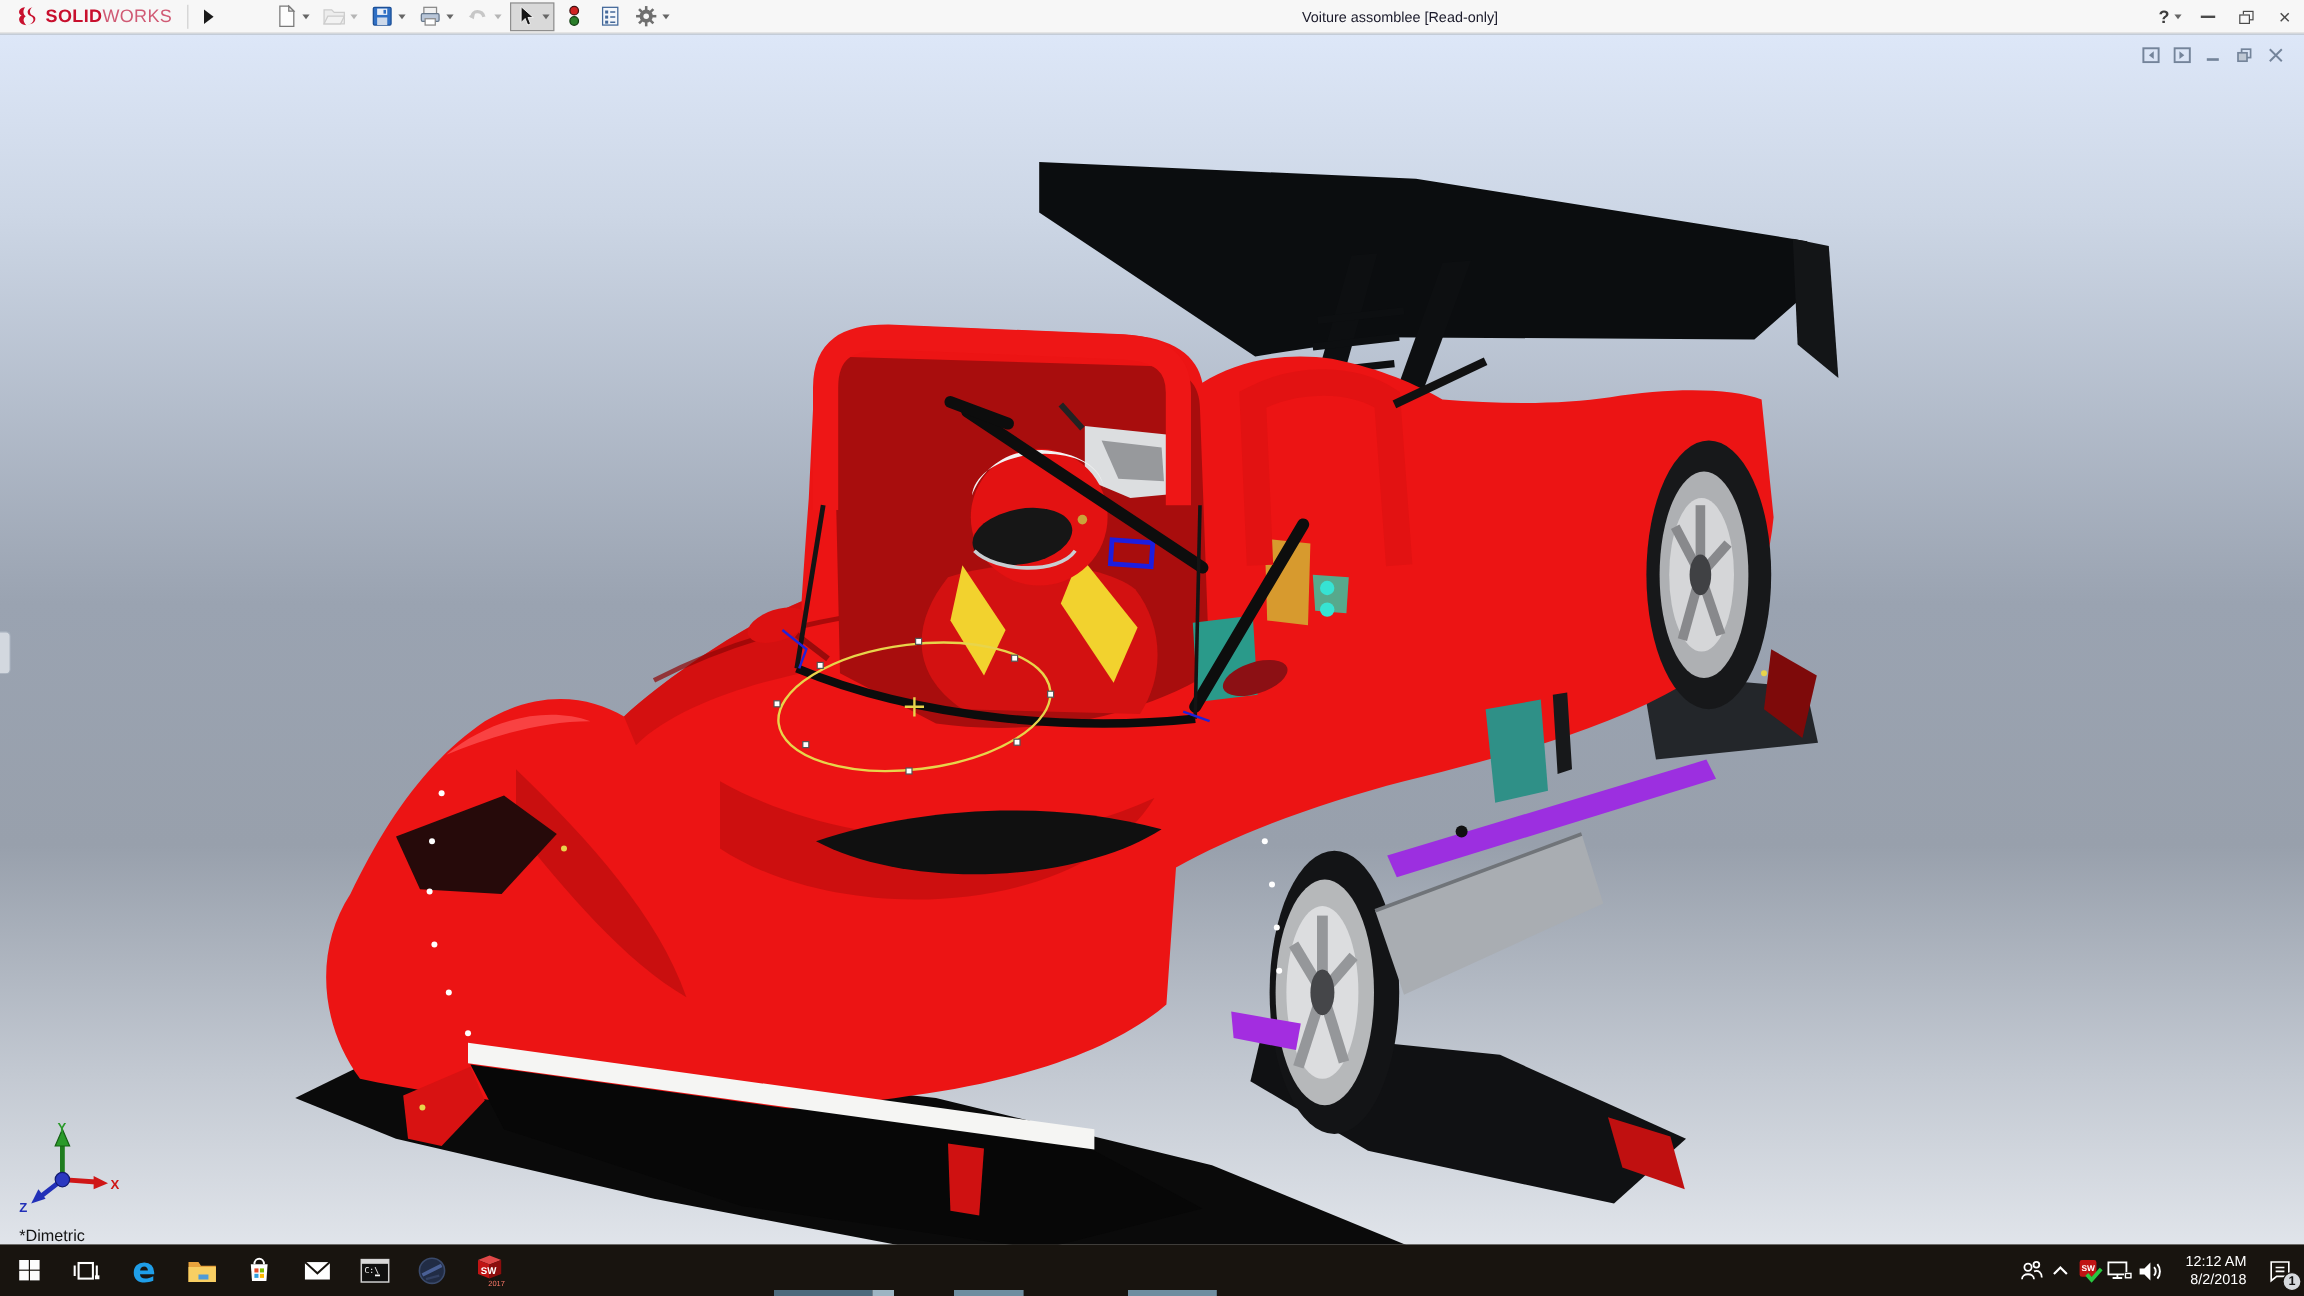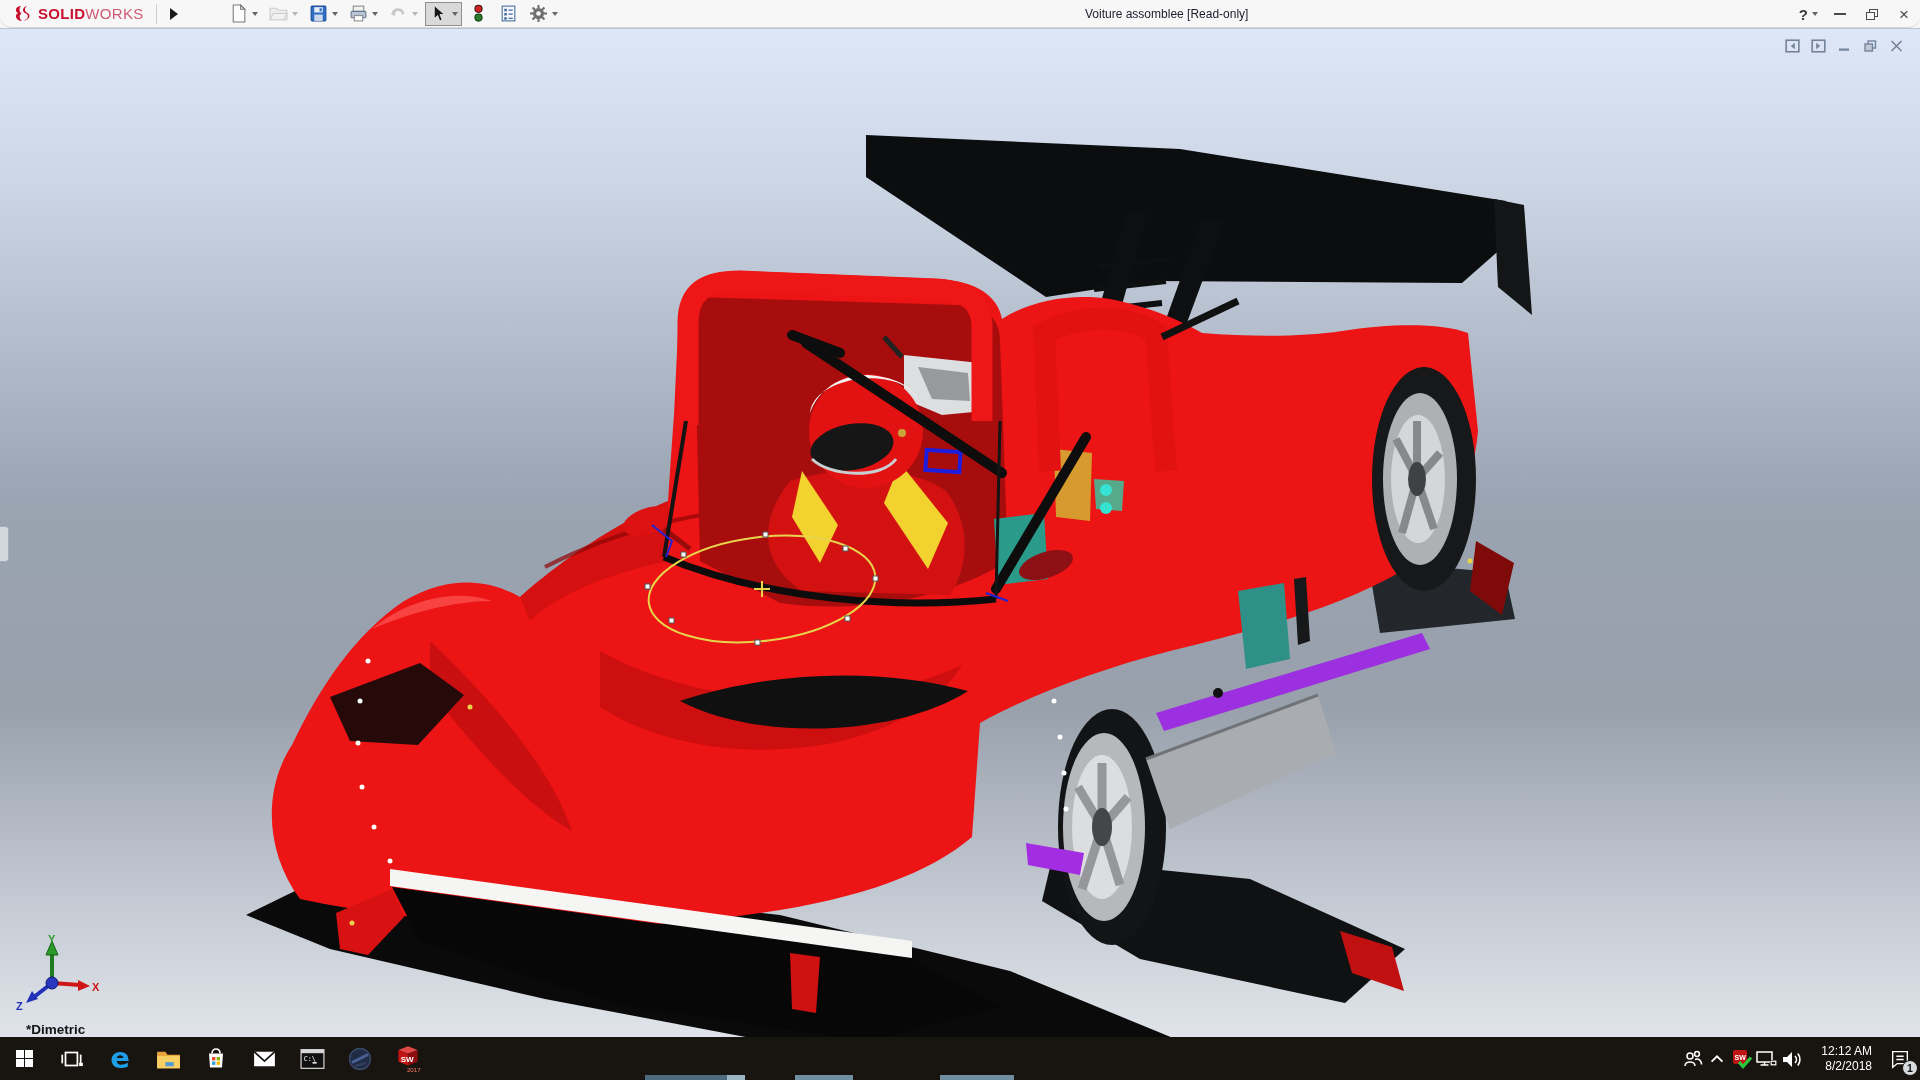--- a/index.html
+++ b/index.html
@@ -2,21 +2,21 @@
 <html><head>
 <meta charset="utf-8">
 <style>
   * { margin:0; padding:0; box-sizing:border-box; }
   html,body { width:1920px; height:1080px; overflow:hidden; }
   body { font-family:"Liberation Sans", sans-serif; }
   .screen { position:relative; width:1920px; height:1080px; background:#f6f6f6; }
 
   
   .titlebar { position:absolute; top:0; left:0; width:1920px; height:28px;
-    background:#f7f7f7; border-bottom:1px solid #d7d7d7; display:flex; align-items:center;border-radius:12px; }
+    background:#f7f7f7; border-bottom:1px solid #d7d7d7; display:flex; align-items:center; }
   .brand { display:flex; align-items:center; gap:4px; margin-left:10px; }
   .brand-text { font-size:15px; letter-spacing:.3px; }
   .brand-solid { color:#c8102e; font-weight:800; }
   .brand-works { color:#d05a74; font-weight:400; }
   .tb-sep { width:1px; height:20px; background:#cfcfcf; margin:0 8px 0 12px; }
   .menu-expand { width:18px; height:22px; display:flex; align-items:center; justify-content:center; cursor:pointer; }
   .menu-expand .tri { width:0; height:0; border-top:6px solid transparent; border-bottom:6px solid transparent; border-left:8px solid #1a1a1a; }
   .tools { display:flex; align-items:center; margin-left:42px; gap:3px; }
   .tbtn { display:flex; align-items:center; height:24px; padding:2px 3px; border:1px solid transparent; background:transparent; cursor:pointer; }
   .tbtn svg { width:19px; height:19px; }
@@ -39,21 +39,21 @@
   
   .viewport { position:absolute; top:28px; left:0; width:1920px; height:1009px;
     background:linear-gradient(180deg,#dde7f8 0%,#ccd6e5 15%,#9aa3b1 47%,#98a0ac 67%,#c3c9d2 86%,#e0e4ea 100%);
     border-top:1px solid #b9c2cf; overflow:hidden; }
   .carsvg { position:absolute; inset:0; width:1920px; height:1009px; }
   .docctl { position:absolute; top:10px; right:16px; display:flex; align-items:center; gap:11px; }
   .dc { display:flex; align-items:center; justify-content:center; width:15px; height:14px; cursor:pointer; }
   .panel-tab { position:absolute; left:0; top:497px; width:9px; height:36px; background:#d3d8df;
     border:1px solid #a3adba; border-left:none; border-radius:0 4px 4px 0; cursor:pointer; }
   .triad { position:absolute; left:8px; bottom:26px; }
-  .orientation { position:absolute; left:26px; bottom:0px; font-size:13.5px; font-weight:700; color:#141414; }
+  .orientation { position:absolute; left:16px; bottom:0px; font-size:13.5px; font-weight:400; color:#141414; }
 
   
   .taskbar { position:absolute; left:0; top:1037px; width:1920px; height:43px; background:#18140f; display:flex; align-items:stretch; z-index:5; }
   .start { width:48px; display:flex; align-items:center; justify-content:center; cursor:pointer; }
   .winlogo { position:relative; width:17px; height:17px; }
   .winlogo div { position:absolute; width:8px; height:8px; background:#fdfdfd; }
   .winlogo .q2 { left:9px; } .winlogo .q3 { top:9px; } .winlogo .q4 { left:9px; top:9px; }
   .searchbox { width:342px; background:#f0efee; display:flex; align-items:center; gap:10px; padding:0 10px; cursor:text; }
   .searchbox input { flex:1; border:none; outline:none; background:transparent; font-size:15px; color:#3c3c3c; font-family:"Liberation Sans",sans-serif; }
   .searchbox input::placeholder { color:#555; opacity:1; }

